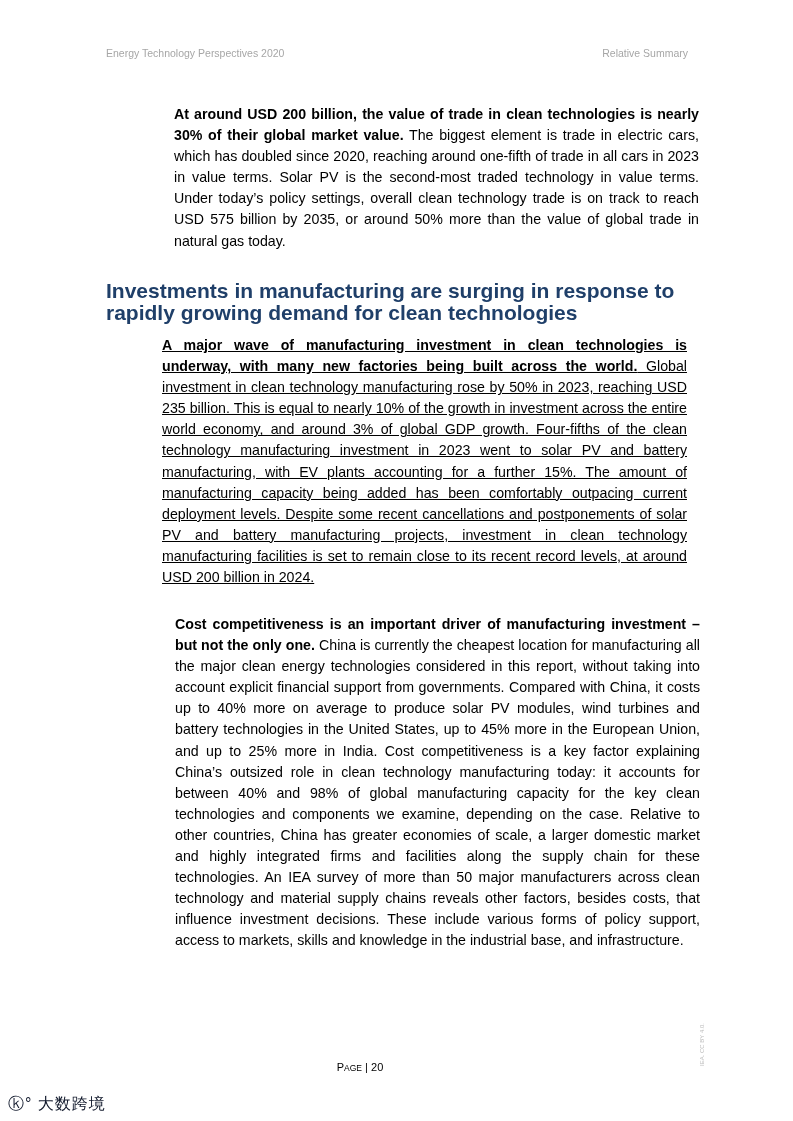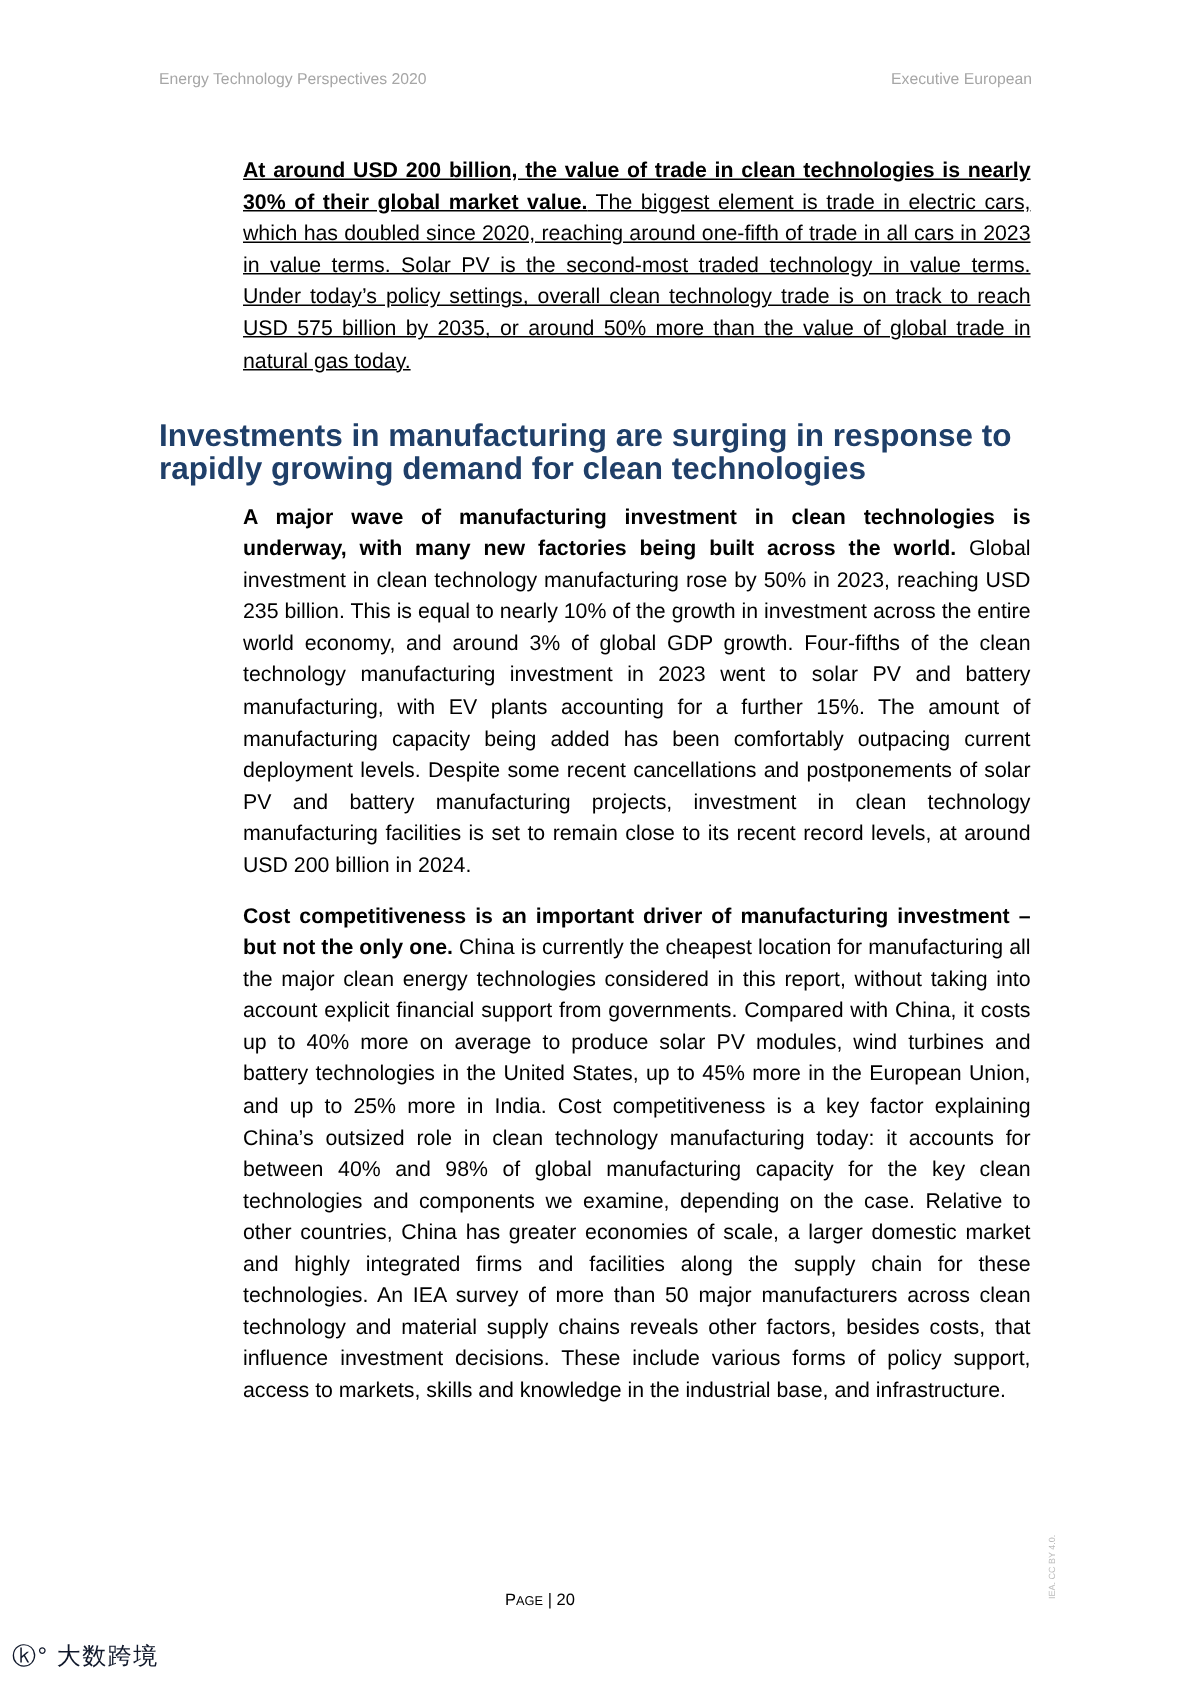--- a/index.html
+++ b/index.html
@@ -13,33 +13,33 @@
   .footer { position: absolute; top: 1061px; left: 0; width: 720px; text-align: center; font-size: 11px; color: #000; }
   .footer .sc { font-size: 11px; }
   .footer .sc small { font-size: 8.5px; }
   .license { position: absolute; left: 699px; top: 1066px; transform: rotate(-90deg); transform-origin: left top; font-size: 6px; color: #bbb; white-space: nowrap; }
   .wm { position: absolute; left: 8px; top: 1094px; font-size: 16px; color: #0f172a; letter-spacing: 1px; }
 </style>
 </head>
 <body>
 
 <div class="hdr hdr-left">Energy Technology Perspectives 2020</div>
-<div class="hdr hdr-right">Executive European</div>
+<div class="hdr hdr-right">Relative Summary</div>
 
-<p class="para" style="top:92px;margin:12px 0 0 0;text-decoration:underline;">
+<p class="para" style="top:92px;margin:12px 0 0 12px;">
   <b>At around USD 200 billion, the value of trade in clean technologies is nearly 30% of their global market value.</b><span> The biggest element is trade in electric cars, which has doubled since 2020, reaching around one-fifth of trade in all cars in 2023 in value terms. Solar PV is the second-most traded technology in value terms. Under today’s policy settings, overall clean technology trade is on track to reach USD 575 billion by 2035, or around 50% more than the value of global trade in natural gas today.</span>
 </p>
 
 <h2 class="heading" style="margin:0;">Investments in manufacturing are surging in response to rapidly growing demand for clean technologies</h2>
 
-<p class="para" style="top:335px;margin:0;">
+<p class="para" style="top:335px;margin:0;text-decoration:underline;">
   <b>A major wave of manufacturing investment in clean technologies is underway, with many new factories being built across the world.</b><span> Global investment in clean technology manufacturing rose by 50% in 2023, reaching USD 235 billion. This is equal to nearly 10% of the growth in investment across the entire world economy, and around 3% of global GDP growth. Four-fifths of the clean technology manufacturing investment in 2023 went to solar PV and battery manufacturing, with EV plants accounting for a further 15%. The amount of manufacturing capacity being added has been comfortably outpacing current deployment levels. Despite some recent cancellations and postponements of solar PV and battery manufacturing projects, investment in clean technology manufacturing facilities is set to remain close to its recent record levels, at around USD 200 billion in 2024.</span>
 </p>
 
-<p class="para" style="top:601px;margin:0;">
+<p class="para" style="top:601px;margin:13px;">
   <b>Cost competitiveness is an important driver of manufacturing investment – but not the only one.</b><span> China is currently the cheapest location for manufacturing all the major clean energy technologies considered in this report, without taking into account explicit financial support from governments. Compared with China, it costs up to 40% more on average to produce solar PV modules, wind turbines and battery technologies in the United States, up to 45% more in the European Union, and up to 25% more in India. Cost competitiveness is a key factor explaining China’s outsized role in clean technology manufacturing today: it accounts for between 40% and 98% of global manufacturing capacity for the key clean technologies and components we examine, depending on the case. Relative to other countries, China has greater economies of scale, a larger domestic market and highly integrated firms and facilities along the supply chain for these technologies. An IEA survey of more than 50 major manufacturers across clean technology and material supply chains reveals other factors, besides costs, that influence investment decisions. These include various forms of policy support, access to markets, skills and knowledge in the industrial base, and infrastructure.</span>
 </p>
 
 <div class="footer">
   <span class="sc"><span>P</span><small>AGE</small></span><span> | </span><span>20</span>
 </div>
 
 <div class="license">IEA. CC BY 4.0.</div>
 
 <div class="wm">

